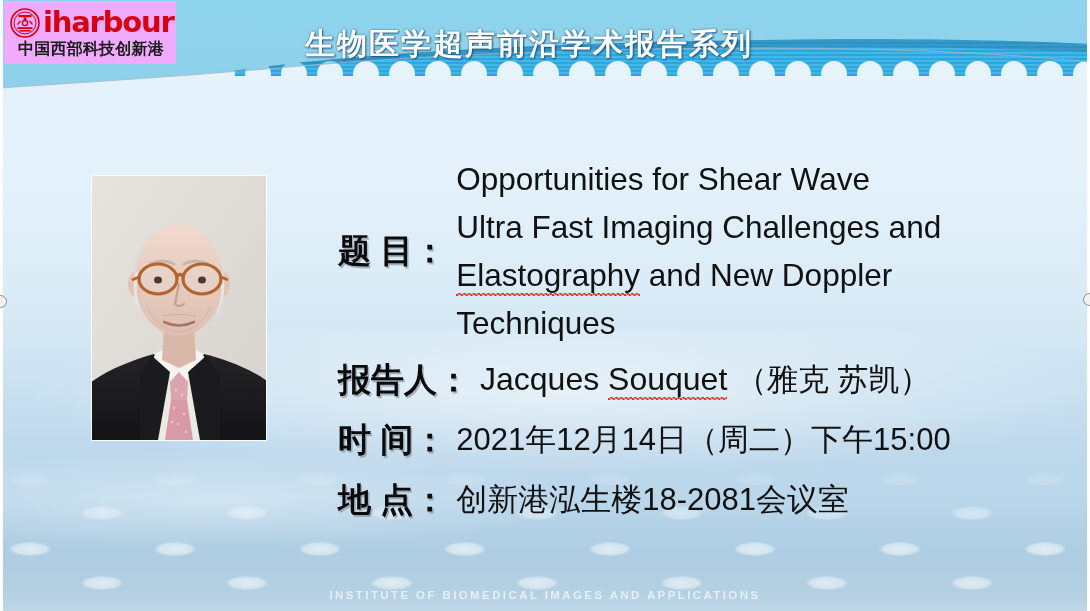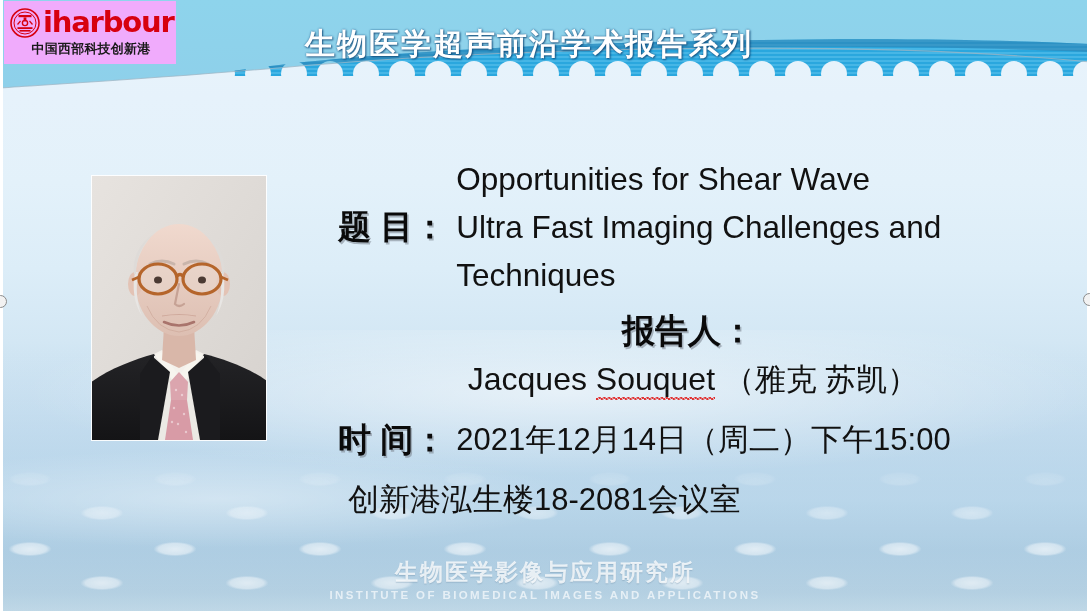--- a/index.html
+++ b/index.html
@@ -111,21 +111,21 @@
   .logo-seal { flex: 0 0 auto; }
   .logo-word {
     font-family: "DejaVu Sans", sans-serif;
     font-weight: bold;
     font-size: 29px;
     line-height: 29px;
     color: #d7000f;
     letter-spacing: -1.2px;
   }
   .logo-cn {
-    font-size: 13px;
+    font-size: 16px;
     font-weight: bold;
     line-height: 20px;
     color: #1a1a1a;
     letter-spacing: 0.2px;
     text-align: center;
     white-space: nowrap;
   }
 
   
   .portrait-wrap {
@@ -164,21 +164,21 @@
     font-size: 32px;
     line-height: 48px;
     color: #111111;
     padding-left: 10px;
   }
   .value-cjk { font-size: 31px; }
 
   .row-title { margin-bottom: 8px; }
   .row-title .value { font-size: 31.5px; line-height: 48px; }
 
-  .row-speaker { margin-top: 4px; flex-direction: column; }
+  .row-speaker { margin-top: 4px; }
   .row-time   { margin-top: 12px; }
   .row-place  { margin-top: 12px; }
 
   .spell {
     background-image:
       radial-gradient(circle at 1.2px 2.1px, #e03030 1.1px, rgba(0,0,0,0) 1.4px),
       radial-gradient(circle at 3.6px 0.6px, #e03030 1.1px, rgba(0,0,0,0) 1.4px);
     background-size: 4.8px 3px;
     background-repeat: repeat-x;
     background-position: 0 bottom;
@@ -385,42 +385,43 @@
     </svg>
   </div>
 
   <div class="content">
 
     <div class="row row-title">
       <div class="label">题  目：</div>
       <div class="value">
         <div>Opportunities for Shear Wave</div>
         <div>Ultra Fast Imaging Challenges and</div>
+        <div><span class="spell">Elastography</span><span> and New Doppler</span></div>
         <div>Techniques</div>
       </div>
     </div>
 
     <div class="row row-speaker">
       <div class="label">报告人：</div>
       <div class="value"><span>Jacques </span><span class="spell">Souquet</span><span class="value-cjk">  （雅克 苏凯）</span></div>
     </div>
 
     <div class="row row-time">
       <div class="label">时  间：</div>
       <div class="value value-cjk">2021年12月14日（周二）下午15:00</div>
     </div>
 
     <div class="row row-place">
+      <div class="label">地  点：</div>
       <div class="value value-cjk">创新港泓生楼18-2081会议室</div>
     </div>
 
   </div>
 
   <div class="footer">
-    <div class="footer-cn">生物医学影像与应用研究所</div>
     <div class="footer-en">INSTITUTE OF BIOMEDICAL IMAGES AND APPLICATIONS</div>
   </div>
 
   <div class="slide-edge"></div>
   <div class="handle handle-left"></div>
   <div class="handle handle-right"></div>
 
 </div>
 
 </body></html>

